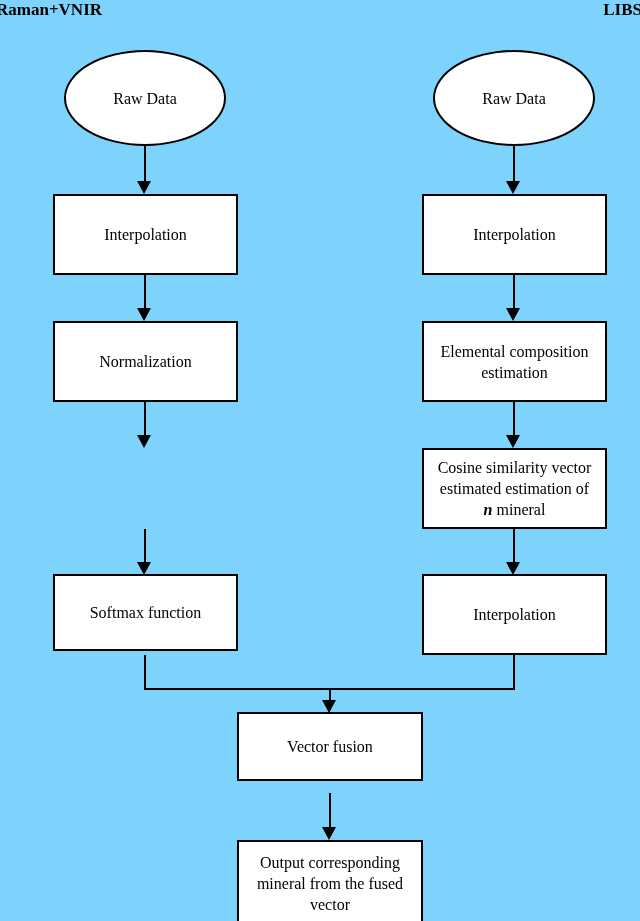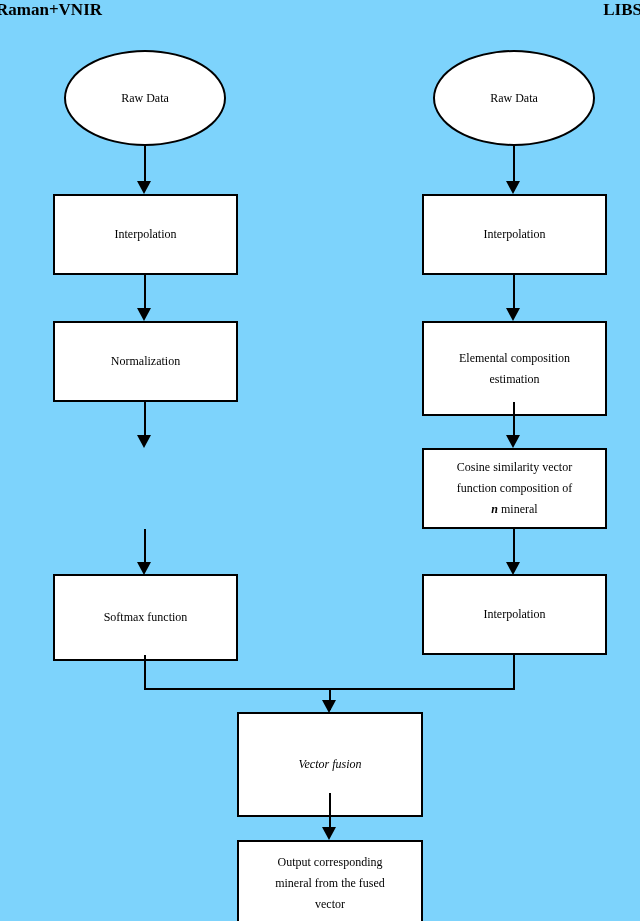--- a/index.html
+++ b/index.html
@@ -39,21 +39,21 @@
     box-sizing: border-box;
     background: #ffffff;
     border: 2.4px solid #000000;
     display: flex;
     align-items: center;
     justify-content: center;
     text-align: center;
   }
   .node .label {
     font-family: "Liberation Serif", "DejaVu Serif", serif;
-    font-size: 12px;
+    font-size: 16px;
     line-height: 21px;
     color: #000000;
     padding: 0 4px;
     white-space: pre-line;
   }
   .node.terminator {
     border-radius: 50%;
     border-width: 2.8px;
   }
 
@@ -103,64 +103,64 @@
 
   <div class="node" style="left:53px; top:321px; width:185px; height:81px;">
     <span class="label">Normalization</span>
   </div>
   <div class="vline" style="left:144px; top:402px; height:38px;"></div>
   <div class="arrowhead" style="left:137px; top:435px;"></div>
 
   <div class="vline" style="left:144px; top:529px; height:38px;"></div>
   <div class="arrowhead" style="left:137px; top:562px;"></div>
 
-  <div class="node" style="left:53px; top:574px; width:185px; height:87px;">
+  <div class="node" style="left:53px; top:574px; width:185px; height:77px;">
     <span class="label">Softmax function</span>
   </div>
 
   <div class="node terminator" style="left:433px; top:50px; width:162px; height:96px;">
     <span class="label">Raw Data</span>
   </div>
   <div class="vline" style="left:513px; top:146px; height:38px;"></div>
   <div class="arrowhead" style="left:506px; top:181px;"></div>
 
   <div class="node" style="left:422px; top:194px; width:185px; height:81px;">
     <span class="label">Interpolation</span>
   </div>
   <div class="vline" style="left:513px; top:275px; height:38px;"></div>
   <div class="arrowhead" style="left:506px; top:308px;"></div>
 
-  <div class="node" style="left:422px; top:321px; width:185px; height:95px;">
+  <div class="node" style="left:422px; top:321px; width:185px; height:81px;">
     <span class="label">Elemental composition
 estimation</span>
   </div>
   <div class="vline" style="left:513px; top:402px; height:38px;"></div>
   <div class="arrowhead" style="left:506px; top:435px;"></div>
 
   <div class="node" style="left:422px; top:448px; width:185px; height:81px;">
     <span class="label" style="white-space:normal;">
       <span>Cosine similarity vector</span><br>
-      <span>function composition of</span><br>
+      <span>estimated estimation of</span><br>
       <span class="italic-n">n</span><span> mineral</span>
     </span>
   </div>
   <div class="vline" style="left:513px; top:529px; height:38px;"></div>
   <div class="arrowhead" style="left:506px; top:562px;"></div>
 
   <div class="node" style="left:422px; top:574px; width:185px; height:81px;">
     <span class="label">Interpolation</span>
   </div>
 
   <div class="vline" style="left:144px; top:655px; height:35px;"></div>
   <div class="vline" style="left:513px; top:655px; height:35px;"></div>
   <div class="hline" style="left:144px; top:688px; width:371px;"></div>
   <div class="vline" style="left:329px; top:688px; height:22px;"></div>
   <div class="arrowhead" style="left:322px; top:700px;"></div>
 
-  <div class="node" style="left:237px; top:712px; width:186px; height:105px;font-style:italic;">
+  <div class="node" style="left:237px; top:712px; width:186px; height:69px;">
     <span class="label">Vector fusion</span>
   </div>
   <div class="vline" style="left:329px; top:793px; height:38px;"></div>
   <div class="arrowhead" style="left:322px; top:827px;"></div>
 
   <div class="node" style="left:237px; top:840px; width:186px; height:87px;">
     <span class="label">Output corresponding
 mineral from the fused
 vector</span>
   </div>

